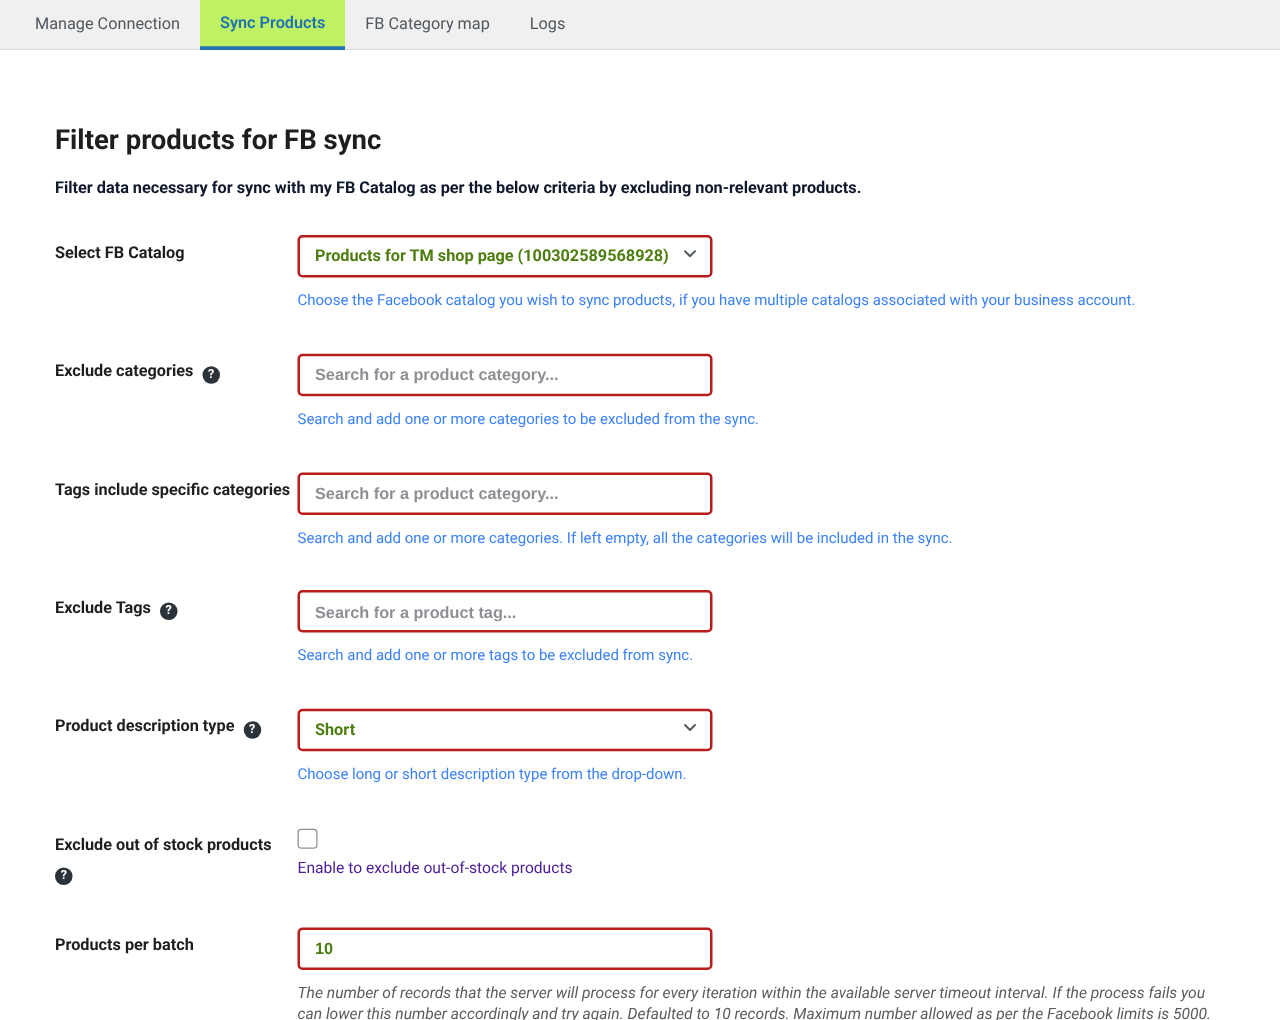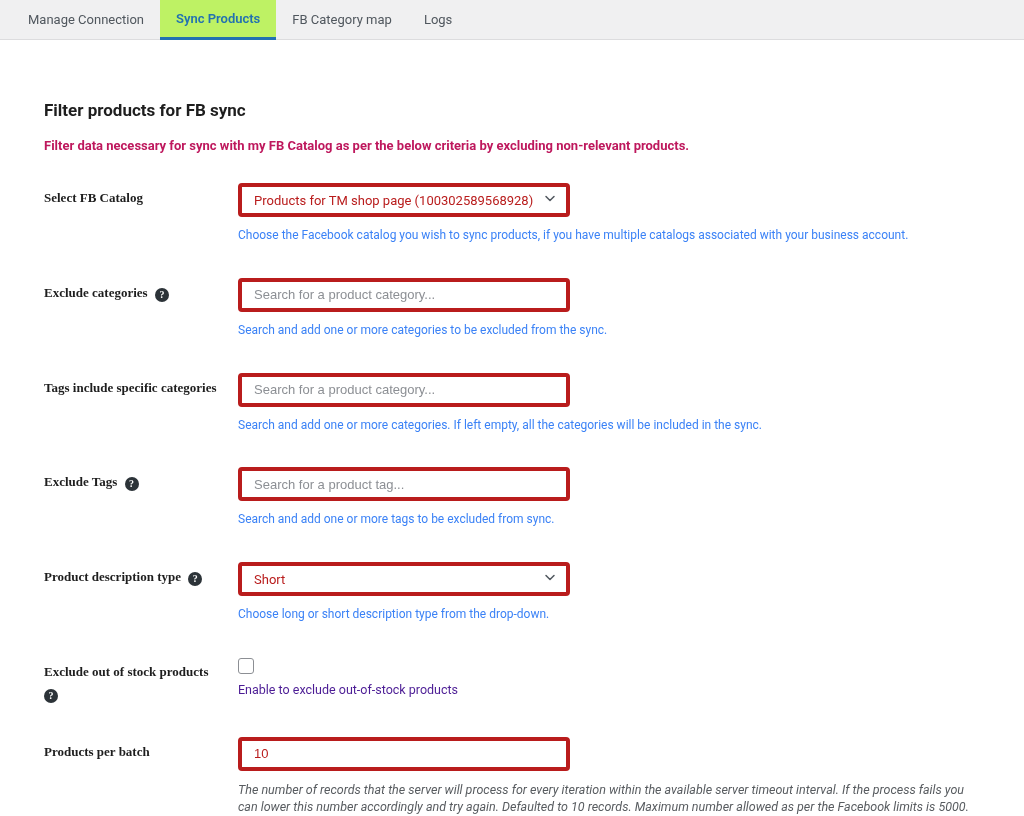--- a/index.html
+++ b/index.html
@@ -30,46 +30,45 @@
   .tab.active {
     color: #2271b1;
     font-weight: 600;
     border-bottom: 3px solid #2271b1;
     background: #bef264;
   }
   .page {
     padding: 60px 44px 30px 44px;
   }
   .page-title {
-    font-size: 17px;
+    font-size: 22px;
     font-weight: 700;
     color: #1e1e1e;
     margin-bottom: 18px;
   }
   .page-subtitle {
     font-size: 13px;
     font-weight: 700;
-    color: #be185d;
+    color: #0f172a;
     margin-bottom: 30px;
   }
   .form-row {
     display: flex;
     align-items: flex-start;
     margin-bottom: 34px;
   }
   .form-row.tight { margin-bottom: 28px; }
   .form-label {
     width: 194px;
     flex-shrink: 0;
     font-size: 13px;
     font-weight: 700;
     color: #1e1e1e;
     padding-top: 6px;
     line-height: 1.35;
-    font-family: Liberation Serif, serif;
   }
   .form-label .help-icon,
   .help-below {
     display: inline-flex;
     align-items: center;
     justify-content: center;
     width: 14px;
     height: 14px;
     border-radius: 50%;
     background: #2c3338;
@@ -81,30 +80,31 @@
     cursor: help;
   }
   .help-below { margin-left: 0; margin-top: 8px; }
   .form-control-col {
     flex: 1;
     max-width: 760px;
   }
   .select, .text-input {
     width: 332px;
     height: 34px;
-    border: 4px solid #b91c1c;
+    border: 2px solid #b91c1c;
     border-radius: 4px;
     background: #fff;
     font-size: 13px;
-    color: #b91c1c;
+    color: #4d7c0f;
     padding: 0 30px 0 12px;
     position: relative;
     display: flex;
     align-items: center;
     cursor: pointer;
+    font-weight: bold;
   }
   .select .chevron {
     position: absolute;
     right: 10px;
     top: 50%;
     transform: translateY(-50%);
   }
   .text-input {
     cursor: text;
     outline: none;

